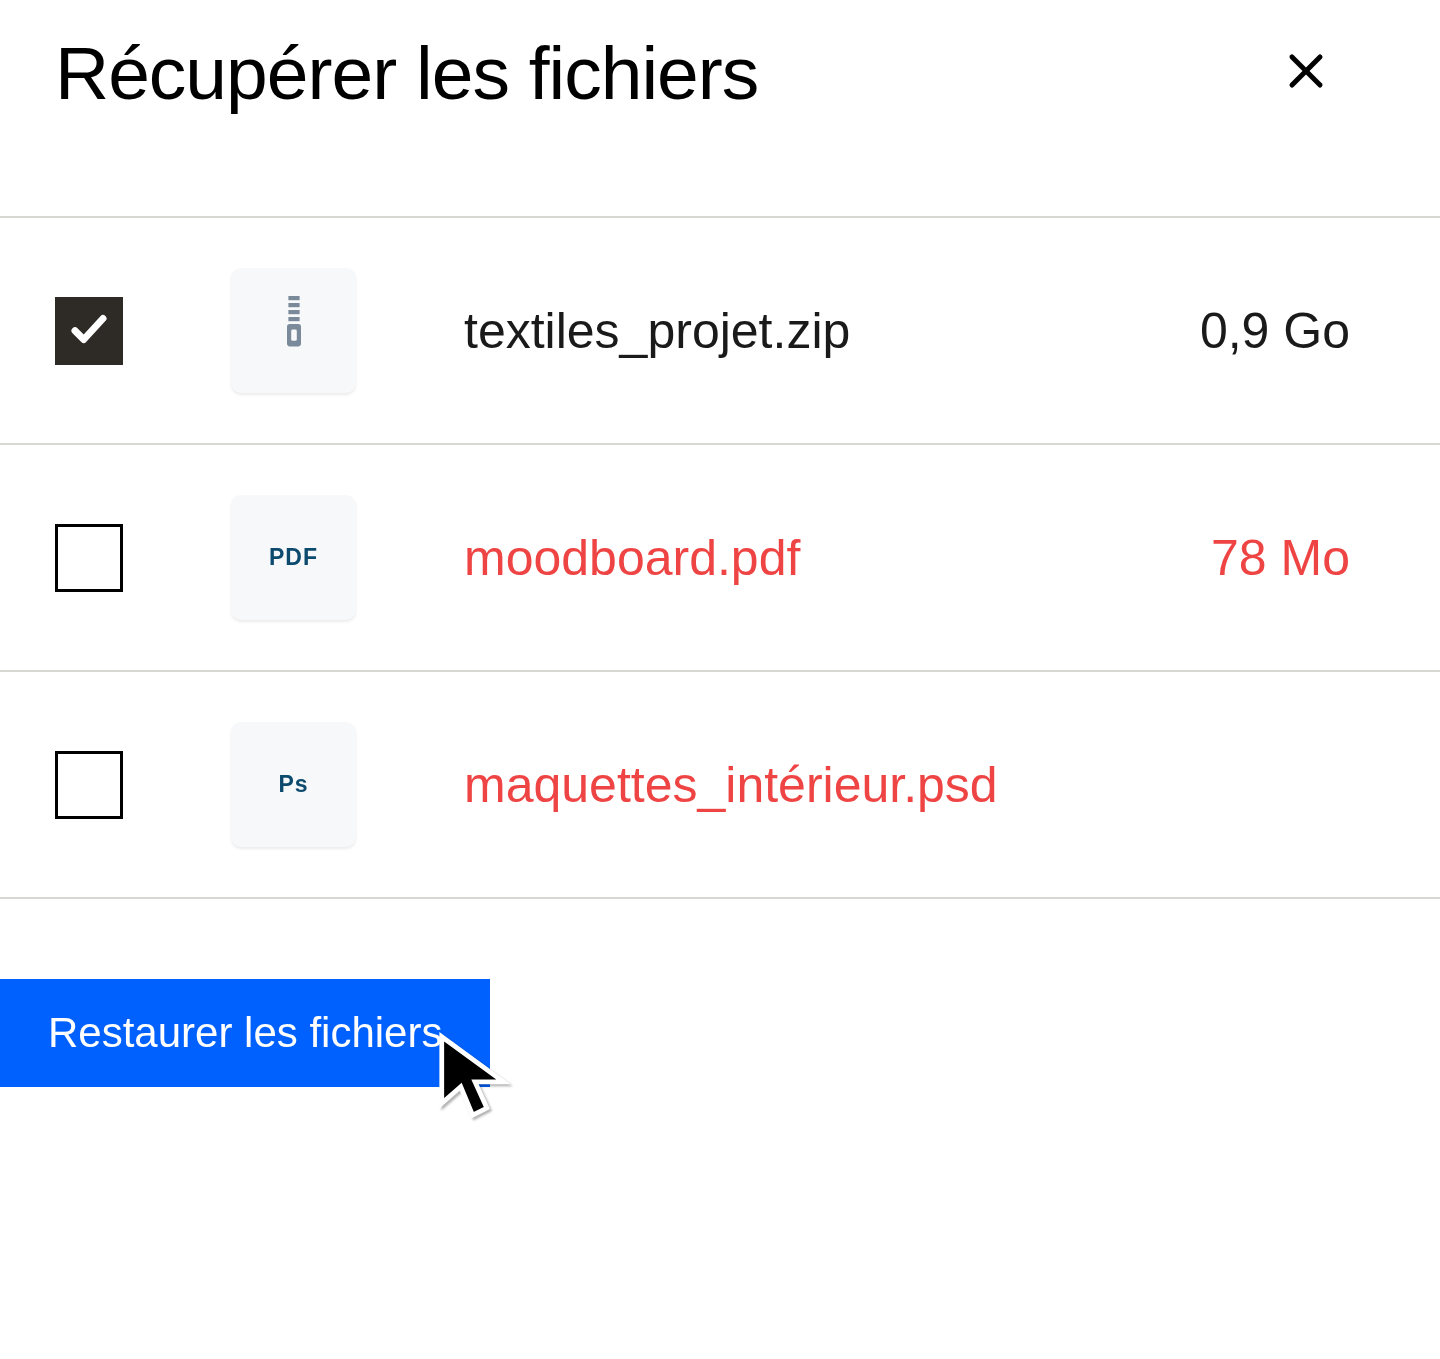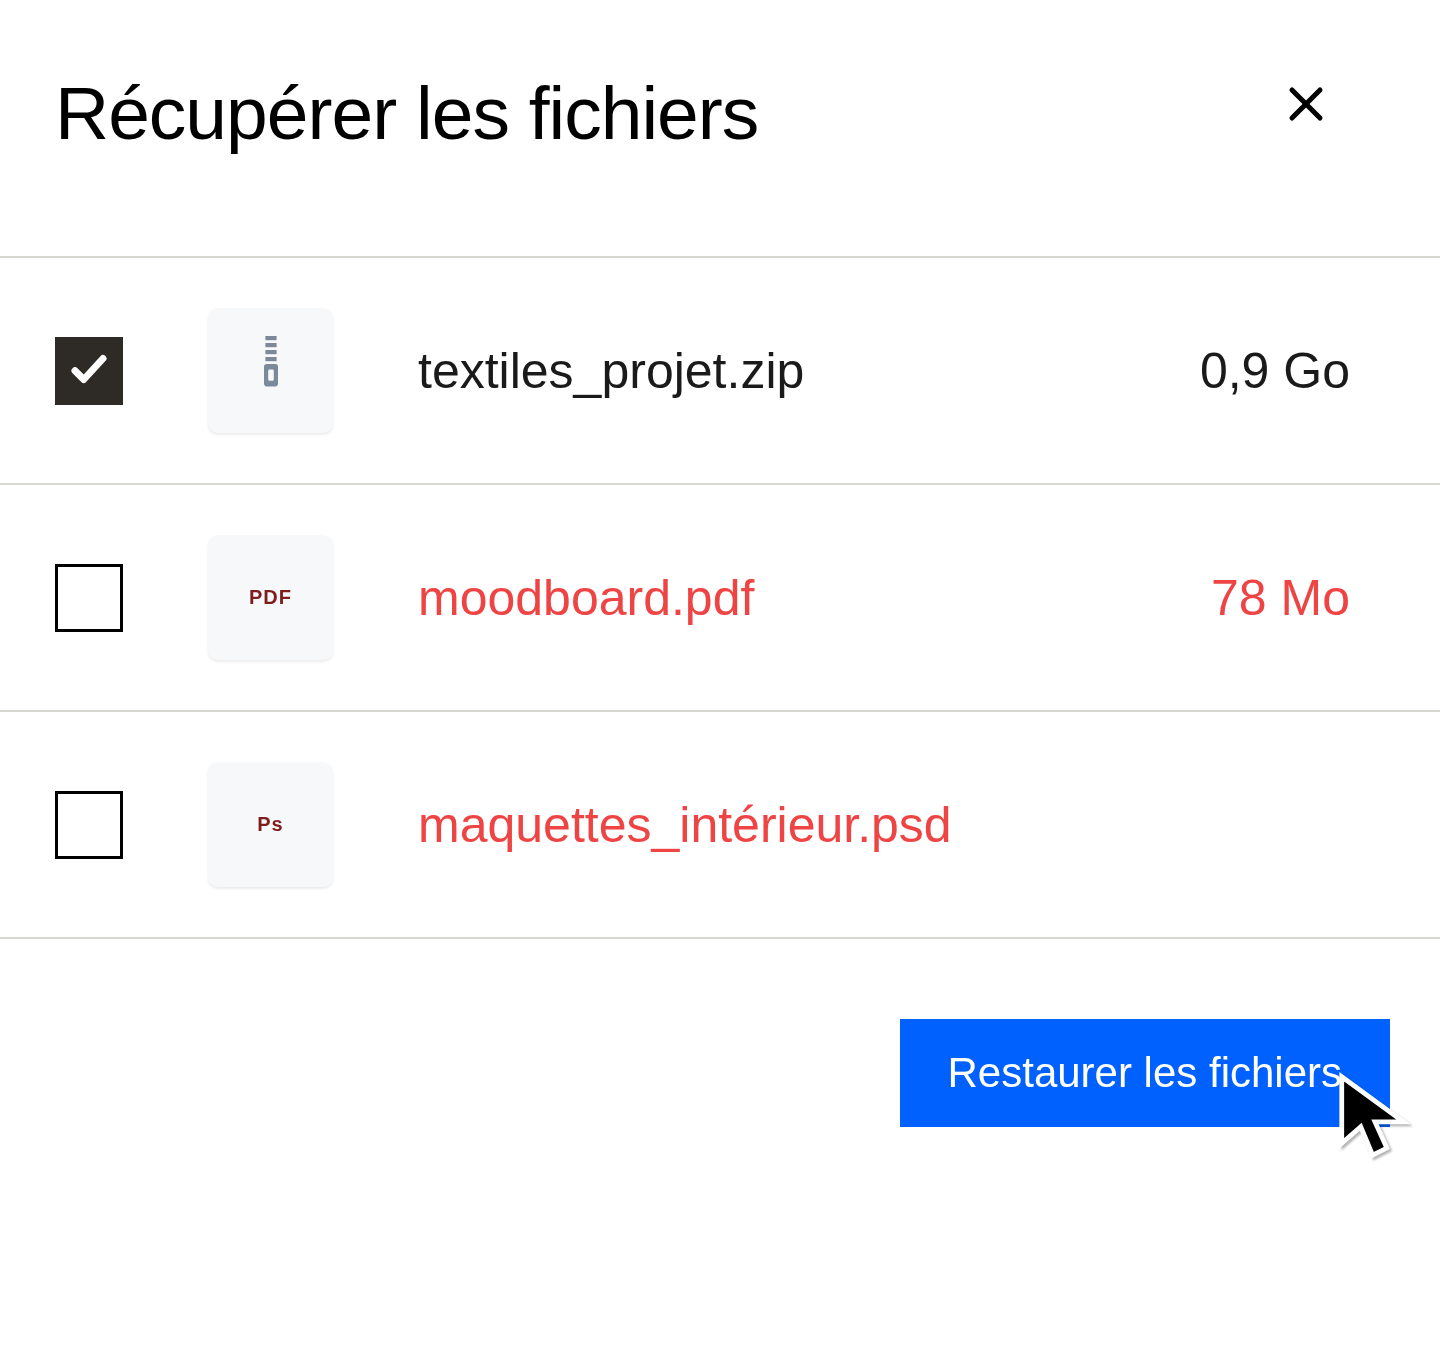--- a/index.html
+++ b/index.html
@@ -9,23 +9,23 @@
     }
     body {
       font-family: -apple-system, BlinkMacSystemFont, "Segoe UI", Helvetica, Arial, sans-serif;
       background: #fff;
       width: 1440px;
       height: 1359px;
       overflow: hidden;
     }
     .header {
       display: flex;
-      align-items: flex-start;
+      align-items: center;
       justify-content: space-between;
-      padding: 70px 60px 100px 55px;
+      padding: 30px 60px 100px 55px;
     }
     .title {
       font-size: 75px;
       font-weight: 400;
       color: #000;
       letter-spacing: -1px;
     }
     .close-btn {
       cursor: pointer;
       padding: 10px;
@@ -36,21 +36,21 @@
       height: 48px;
     }
     .file-list {
       border-top: 2px solid #d8d8d3;
     }
     .file-row {
       display: flex;
       align-items: center;
       padding: 50px 60px 50px 55px;
       border-bottom: 2px solid #d8d8d3;
-      gap: 35px;
+      gap: 58px;
     }
     .checkbox {
       width: 68px;
       height: 68px;
       border: 3px solid #000;
       display: flex;
       align-items: center;
       justify-content: center;
       cursor: pointer;
       flex-shrink: 0;
@@ -69,44 +69,44 @@
       background: #f7f8fa;
       border-radius: 10px;
       display: flex;
       align-items: center;
       justify-content: center;
       flex-shrink: 0;
       margin-left: 50px;
       box-shadow: 0 2px 3px rgba(0,0,0,0.08);
     }
     .file-icon-label {
-      font-size: 20px;
+      font-size: 23px;
       font-weight: 600;
-      color: #7f1d1d;
+      color: #0c4a6e;
       letter-spacing: 1px;
     }
     .file-name {
       font-size: 50px;
       color: #1a1a1a;
       flex: 1;
       margin-left: 50px;
     }
     .file-size {
       font-size: 50px;
       color: #1a1a1a;
       margin-right: 30px;
     }
     .file-row.muted .file-name,
     .file-row.muted .file-size {
       color: #ef4444;
     }
     .footer {
       display: flex;
-      justify-content: flex-end;
-      padding: 80px 50px 0 12px;
+      justify-content: flex-start;
+      padding: 80px 50px 0 0;
     }
     .restore-btn {
       background: #0061fe;
       color: #fff;
       font-size: 42px;
       font-weight: 500;
       padding: 30px 48px;
       border: none;
       cursor: pointer;
       position: relative;

